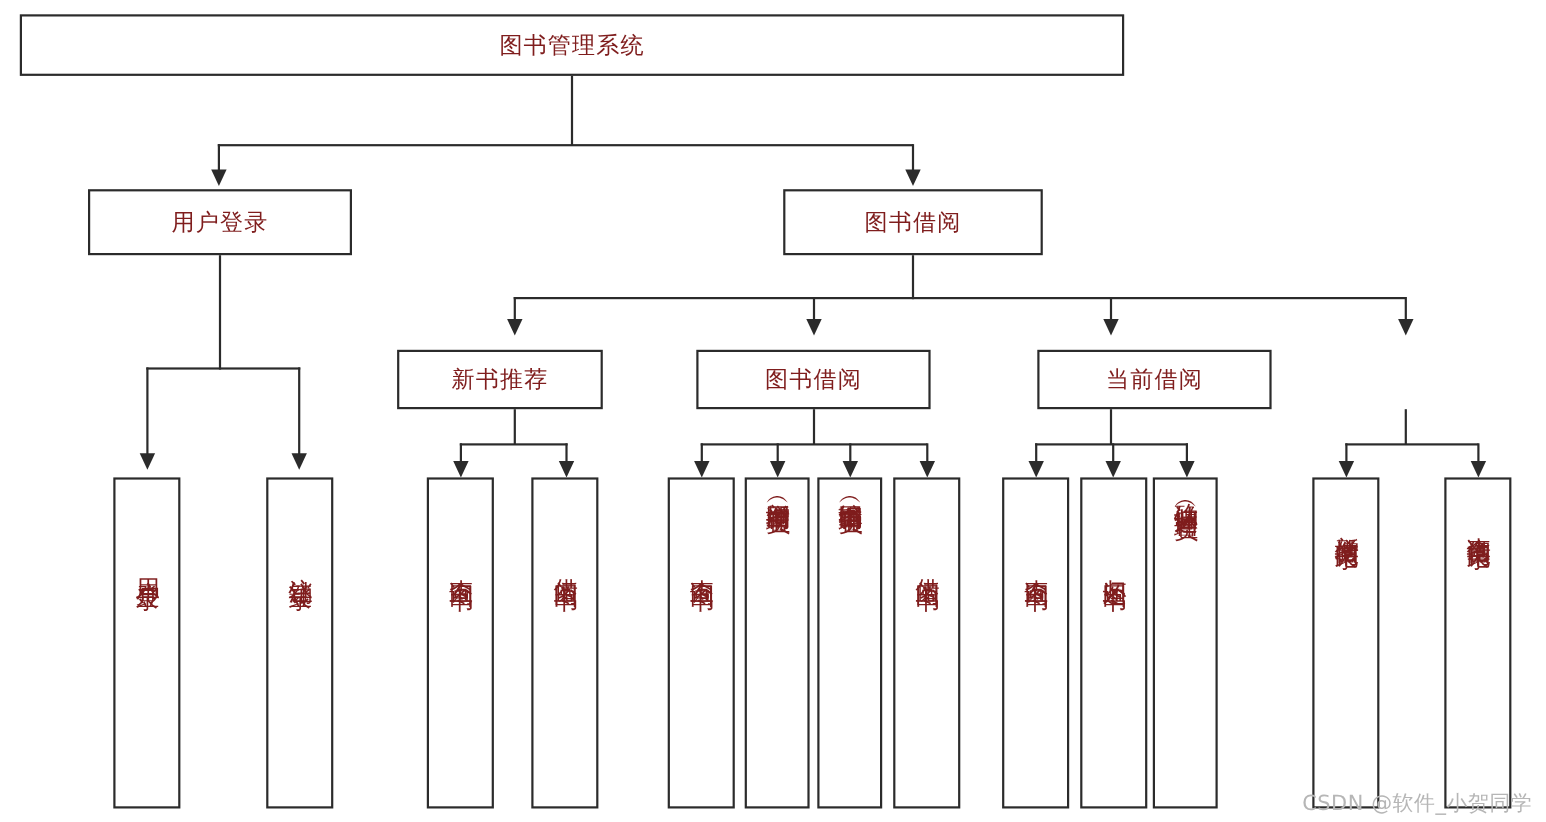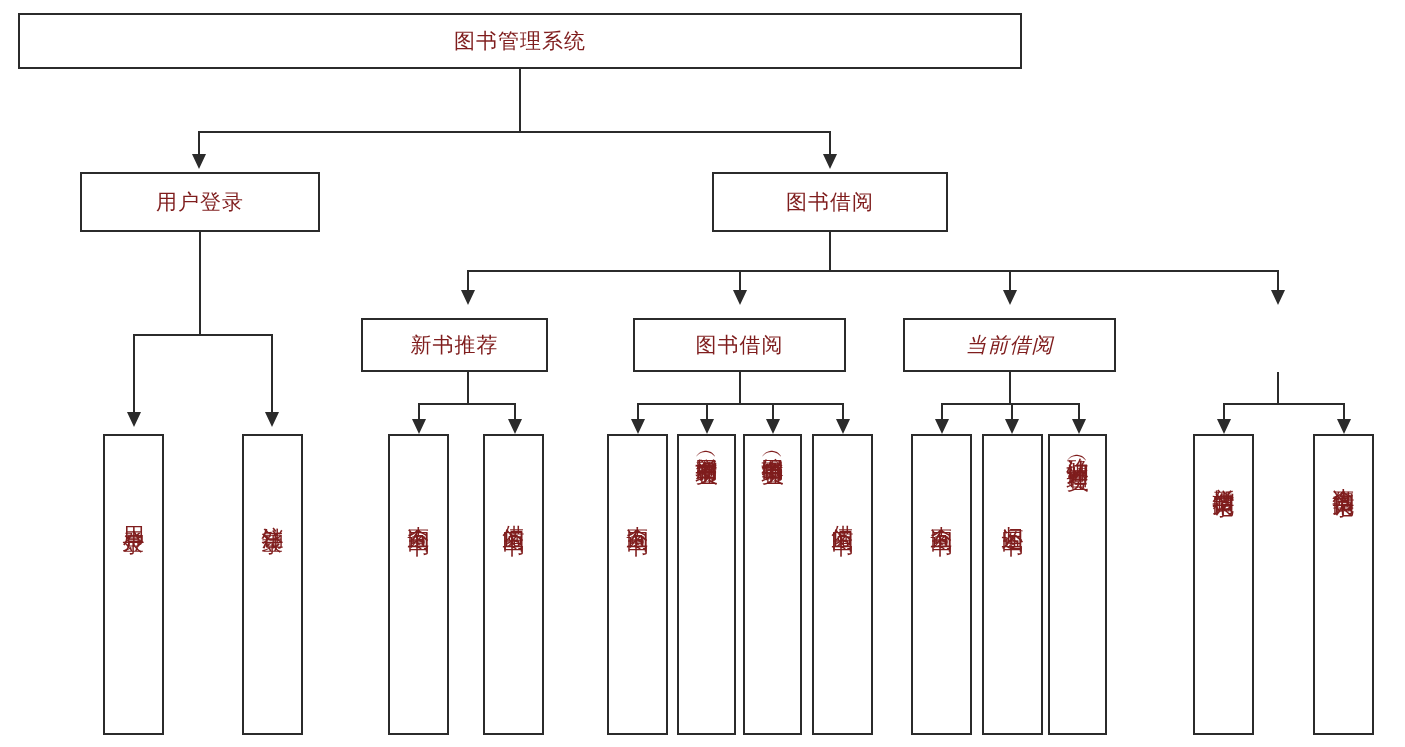--- a/index.html
+++ b/index.html
@@ -119,21 +119,21 @@
 
   <div class="ln vline" style="left:1277px; top:270px; height:22px;"></div>
   <div class="arrow" style="left:1271px; top:290px;"></div>
 
   <div class="node" style="left:361px; top:318px; width:187px; height:54px;">
     <span class="label">新书推荐</span>
   </div>
   <div class="node" style="left:633px; top:318px; width:213px; height:54px;">
     <span class="label">图书借阅</span>
   </div>
-  <div class="node" style="left:903px; top:318px; width:213px; height:54px;font-style:italic;">
+  <div class="node" style="left:943px; top:318px; width:213px; height:54px;">
     <span class="label">当前借阅</span>
   </div>
 
   <div class="ln vline" style="left:467px; top:372px; width:2px; height:32px;"></div>
   <div class="ln hline" style="left:418px; top:403px; width:98px;"></div>
   <div class="ln vline" style="left:418px; top:403px; height:18px;"></div>
   <div class="arrow" style="left:412px; top:419px;"></div>
   <div class="ln vline" style="left:514px; top:403px; height:18px;"></div>
   <div class="arrow" style="left:508px; top:419px;"></div>
 
@@ -201,14 +201,15 @@
     <span class="label" style="margin-top:4px; letter-spacing:2px;">确认归还（管理员）</span>
   </div>
 
   <div class="node leaf" style="left:1193px; top:434px; width:61px; height:301px;">
     <span class="label" style="margin-top:34px; letter-spacing:2px;">新增借阅记录</span>
   </div>
   <div class="node leaf" style="left:1313px; top:434px; width:61px; height:301px;">
     <span class="label" style="margin-top:34px; letter-spacing:2px;">查询借阅记录</span>
   </div>
 
+  <div id="watermark">CSDN @软件_小贺同学</div>
 
 </div>
 
 </body></html>

